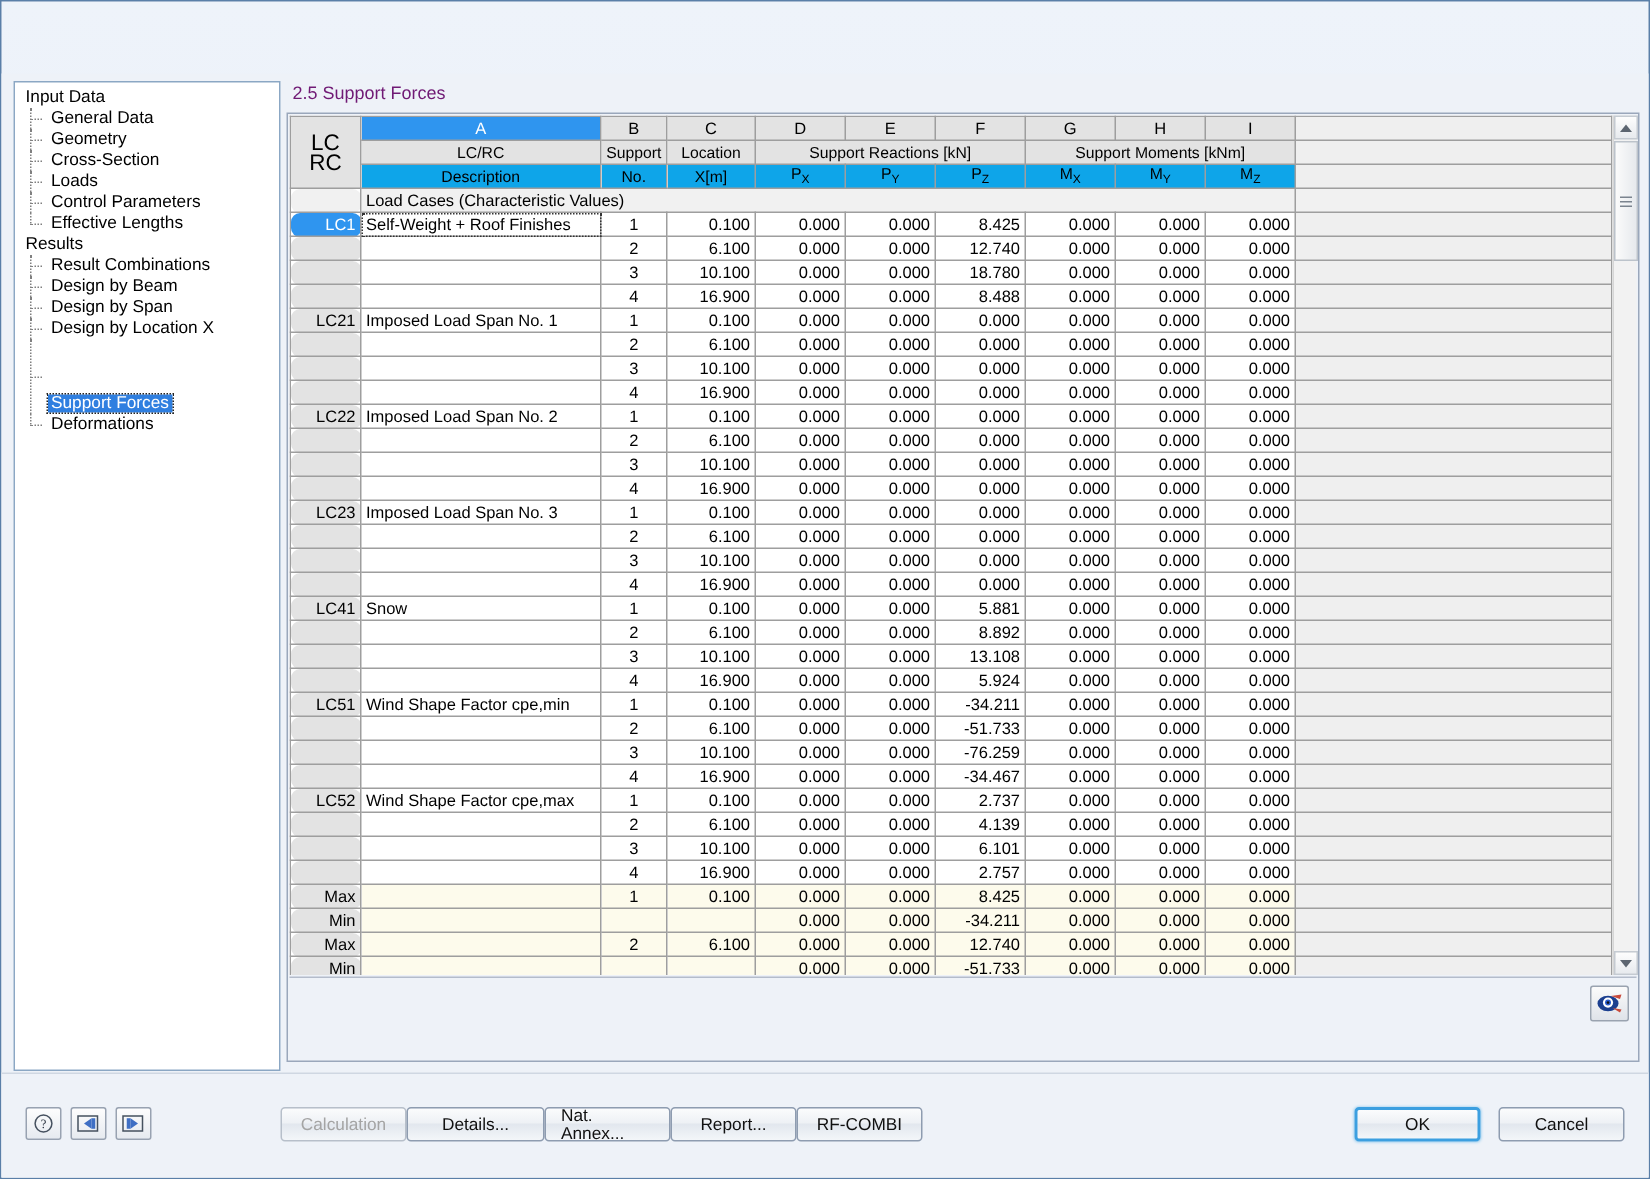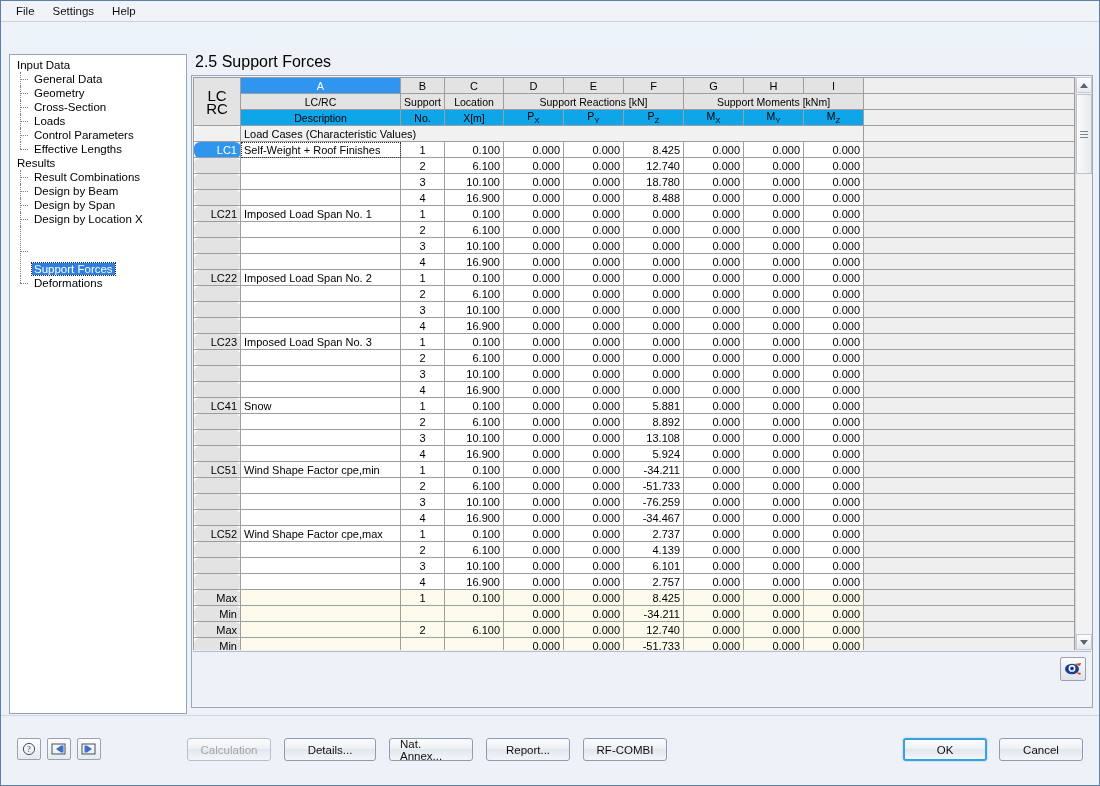--- a/index.html
+++ b/index.html
@@ -90,21 +90,21 @@
   .tree-child.selected .lbl {
     background: #2f7fe0; color: #fff; outline: 1px dotted #222; outline-offset: 0px; margin-top: 36px;
   }
   
   .content {
     position: absolute; left: 190px; top: 2px; right: 6px; bottom: 71px;
     background: #eef2f8;
   }
   .section-title {
     height: 22px; display: flex; align-items: center;
-    padding-left: 4px; font-size: 16px; color: #000000;
+    padding-left: 4px; font-size: 12px; color: #701a75;
     background: transparent;
   }
   .panel {
     position: absolute; left: 0; top: 24px; right: 0; bottom: 6px;
     border: 1px solid #9aa7bb; background: #eef2f8;
   }
   .grid-wrap {
     position: absolute; left: 1px; top: 1px; right: 17px; height: 573px;
     overflow: hidden; background: #fff;
   }
@@ -194,37 +194,32 @@
   .btn.default {
     border: 2px solid #3c9fe0; box-shadow: 0 0 2px #7fc4ee;
   }
   .iconbtn {
     width: 24px; height: 22px; border: 1px solid #98a2b1; border-radius: 2px;
     background: linear-gradient(180deg,#fdfdfd,#e6eaf0);
     display: inline-flex; align-items: center; justify-content: center;
     margin-right: 6px;
   }
   .btnrow-left { position: absolute; left: 16px; top: 22px; display: flex; }
-  .btnrow-mid { position: absolute; left: 186px; top: 22px; display: flex; gap: 13px; }
+  .btnrow-mid { position: absolute; left: 186px; top: 22px; display: flex; }
   .btnrow-right { position: absolute; right: 16px; top: 22px; display: flex; gap: 12px; }
   .btn-ok { width: 84px; }
   .btn-cancel { width: 84px; }
   .sub { font-size: 8px; vertical-align: sub; }
 </style>
 </head>
 <body>
 
 <div class="window">
 
 
-  <div class="menubar">
-    <div class="menu-item">File</div>
-    <div class="menu-item">Settings</div>
-    <div class="menu-item">Help</div>
-  </div>
 
   <div class="body">
 
     <div class="tree-pane">
       <div class="tree-inner">
         <div class="tree-root">Input Data</div>
         <div class="tree-child"><span class="lbl">General Data</span></div>
         <div class="tree-child"><span class="lbl">Geometry</span></div>
         <div class="tree-child"><span class="lbl">Cross-Section</span></div>
         <div class="tree-child"><span class="lbl">Loads</span></div>

